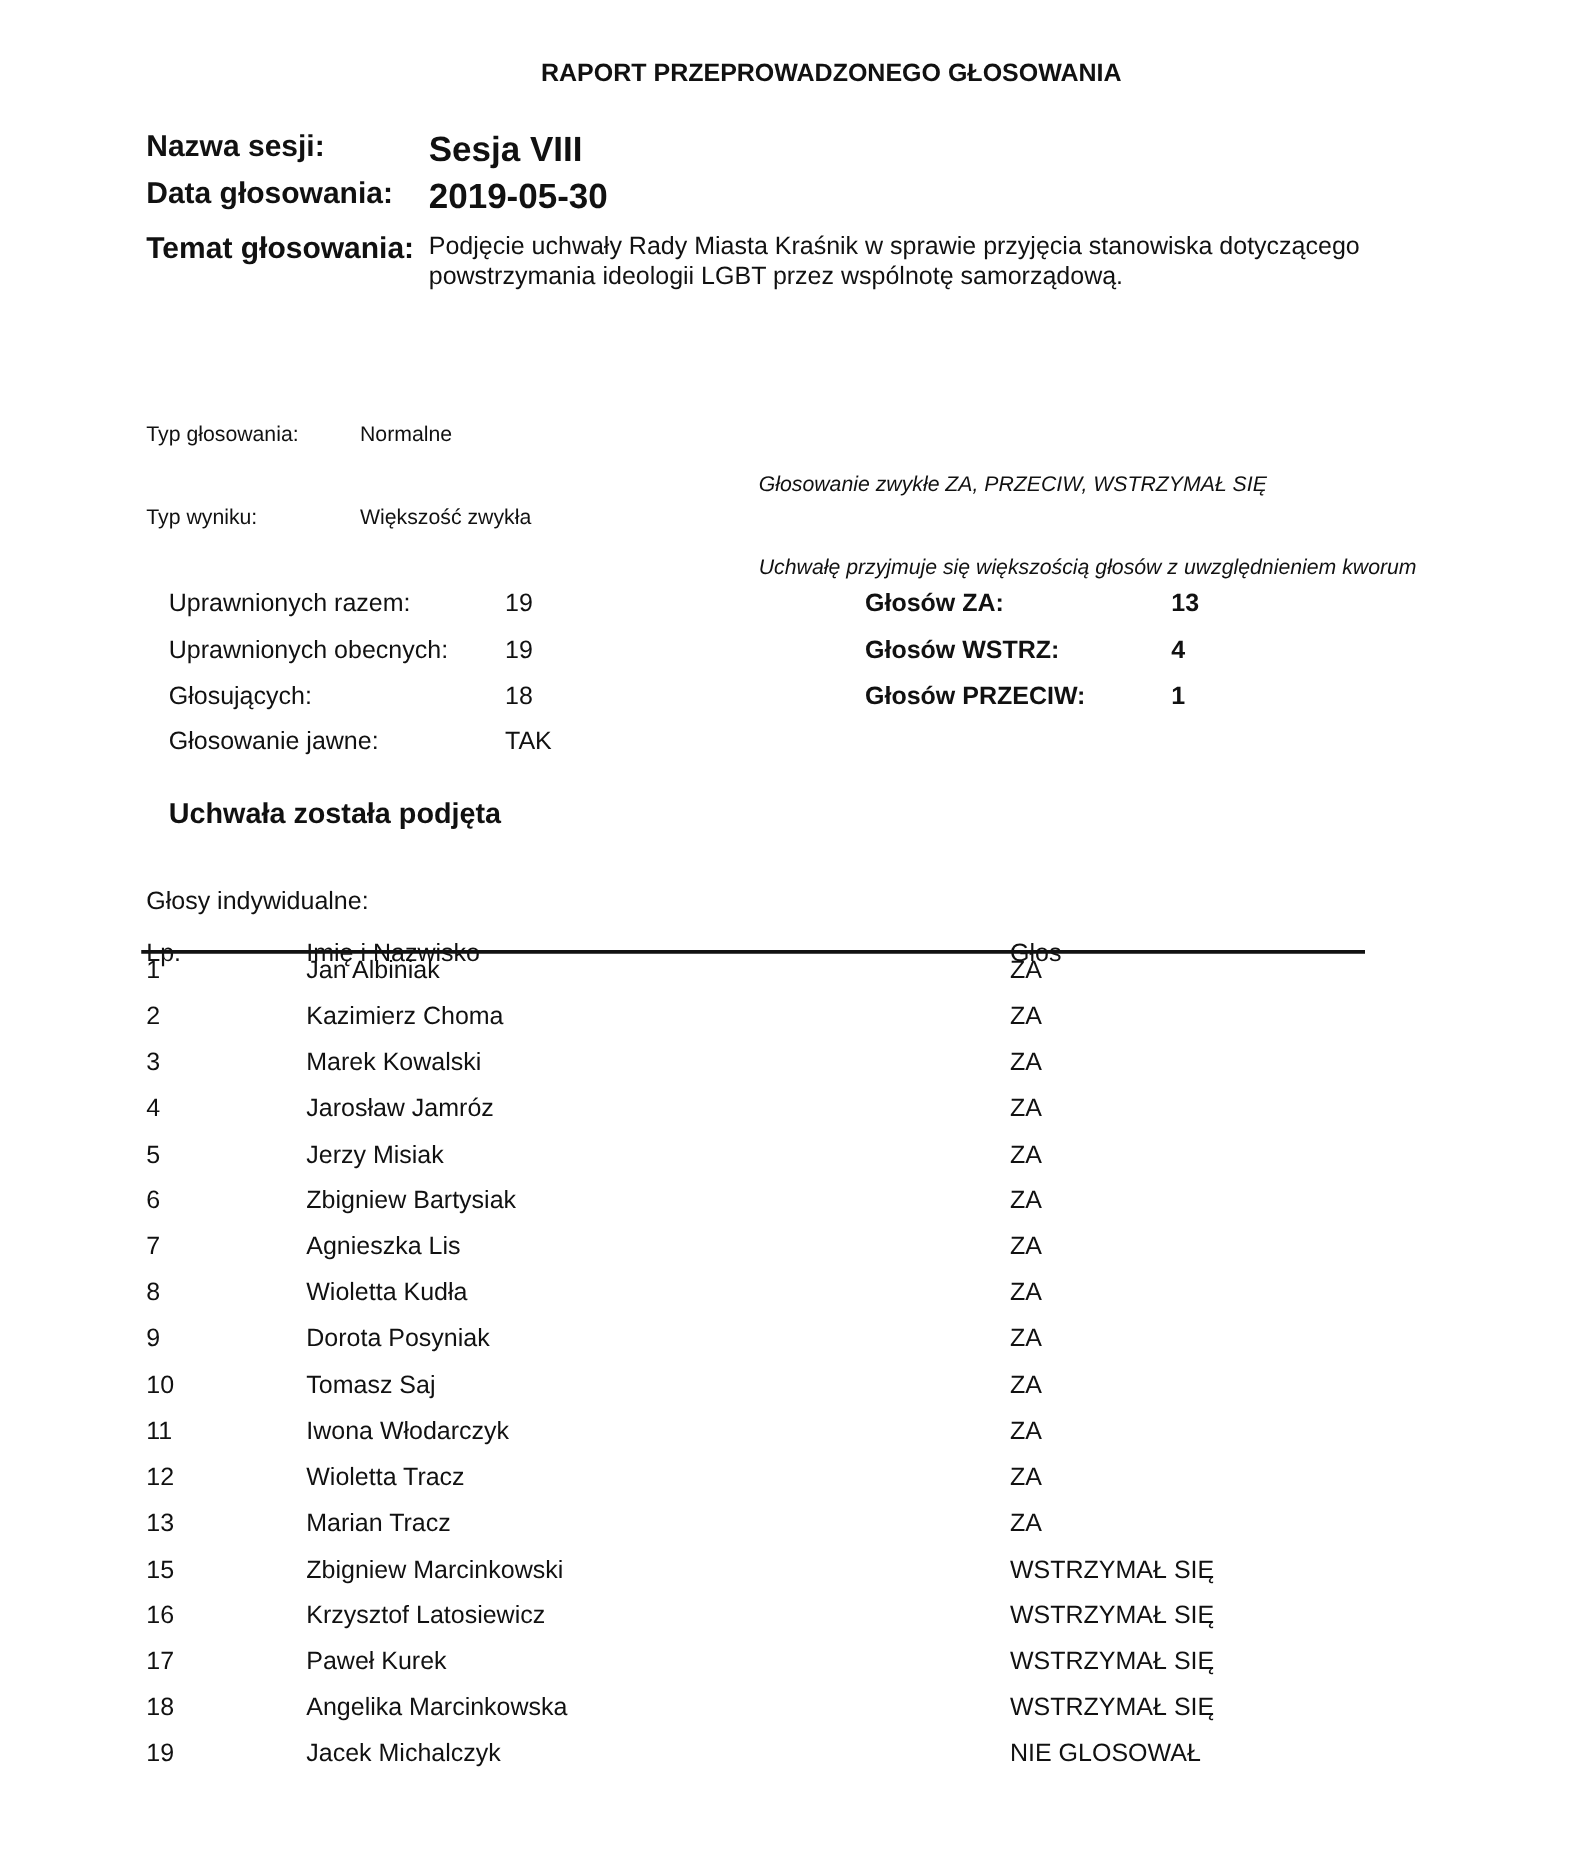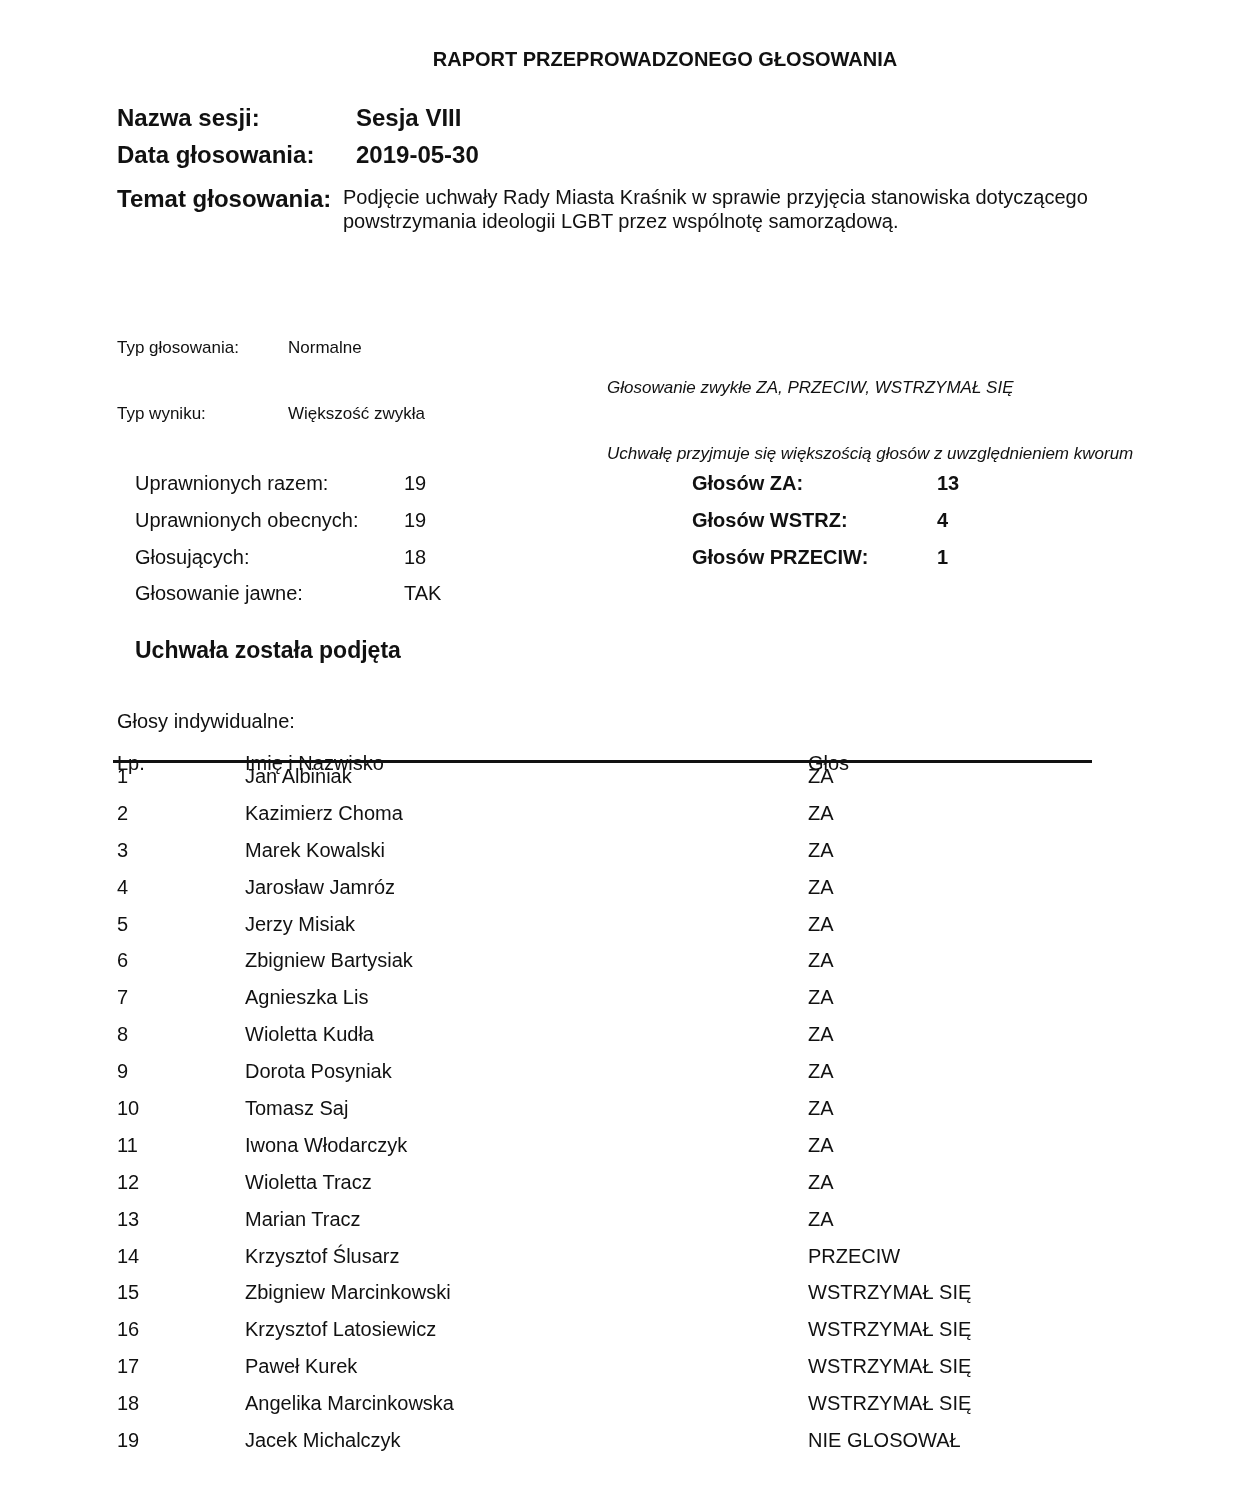--- a/index.html
+++ b/index.html
@@ -16,21 +16,21 @@
       color: #111111;
     }
     .abs { position: absolute; white-space: nowrap; }
 
     .title {
       left: 0; width: 1330px; text-align: center;
       top: 48px; font-size: 20px; font-weight: bold;
     }
 
     .meta-label { left: 117px; font-size: 24px; font-weight: bold; }
-    .meta-value { left: 356px; font-size: 24px; font-weight: bold; }
+    .meta-value { left: 343px; font-size: 28px; font-weight: bold; }
     .topic-value {
       left: 343px; font-size: 20px; font-weight: normal;
       white-space: normal; width: 850px; line-height: 24px;
     }
 
     .type-label { left: 117px; font-size: 17px; }
     .type-value { left: 288px; font-size: 17px; }
     .type-desc  { left: 607px; font-size: 17px; font-style: italic; margin-top: 40px; }
 
     .stat-label { left: 135px; font-size: 20px; }
@@ -175,25 +175,20 @@
       <span class="col-lp">12</span>
       <span class="col-name">Wioletta Tracz</span>
       <span class="col-vote">ZA</span>
     </div>
   <div class="row">
       <span class="col-lp">13</span>
       <span class="col-name">Marian Tracz</span>
       <span class="col-vote">ZA</span>
     </div>
   <div class="row">
-      <span class="col-lp">14</span>
-      <span class="col-name">Krzysztof Ślusarz</span>
-      <span class="col-vote">PRZECIW</span>
-    </div>
-  <div class="row">
       <span class="col-lp">15</span>
       <span class="col-name">Zbigniew Marcinkowski</span>
       <span class="col-vote">WSTRZYMAŁ SIĘ</span>
     </div>
   <div class="row">
       <span class="col-lp">16</span>
       <span class="col-name">Krzysztof Latosiewicz</span>
       <span class="col-vote">WSTRZYMAŁ SIĘ</span>
     </div>
   <div class="row">

